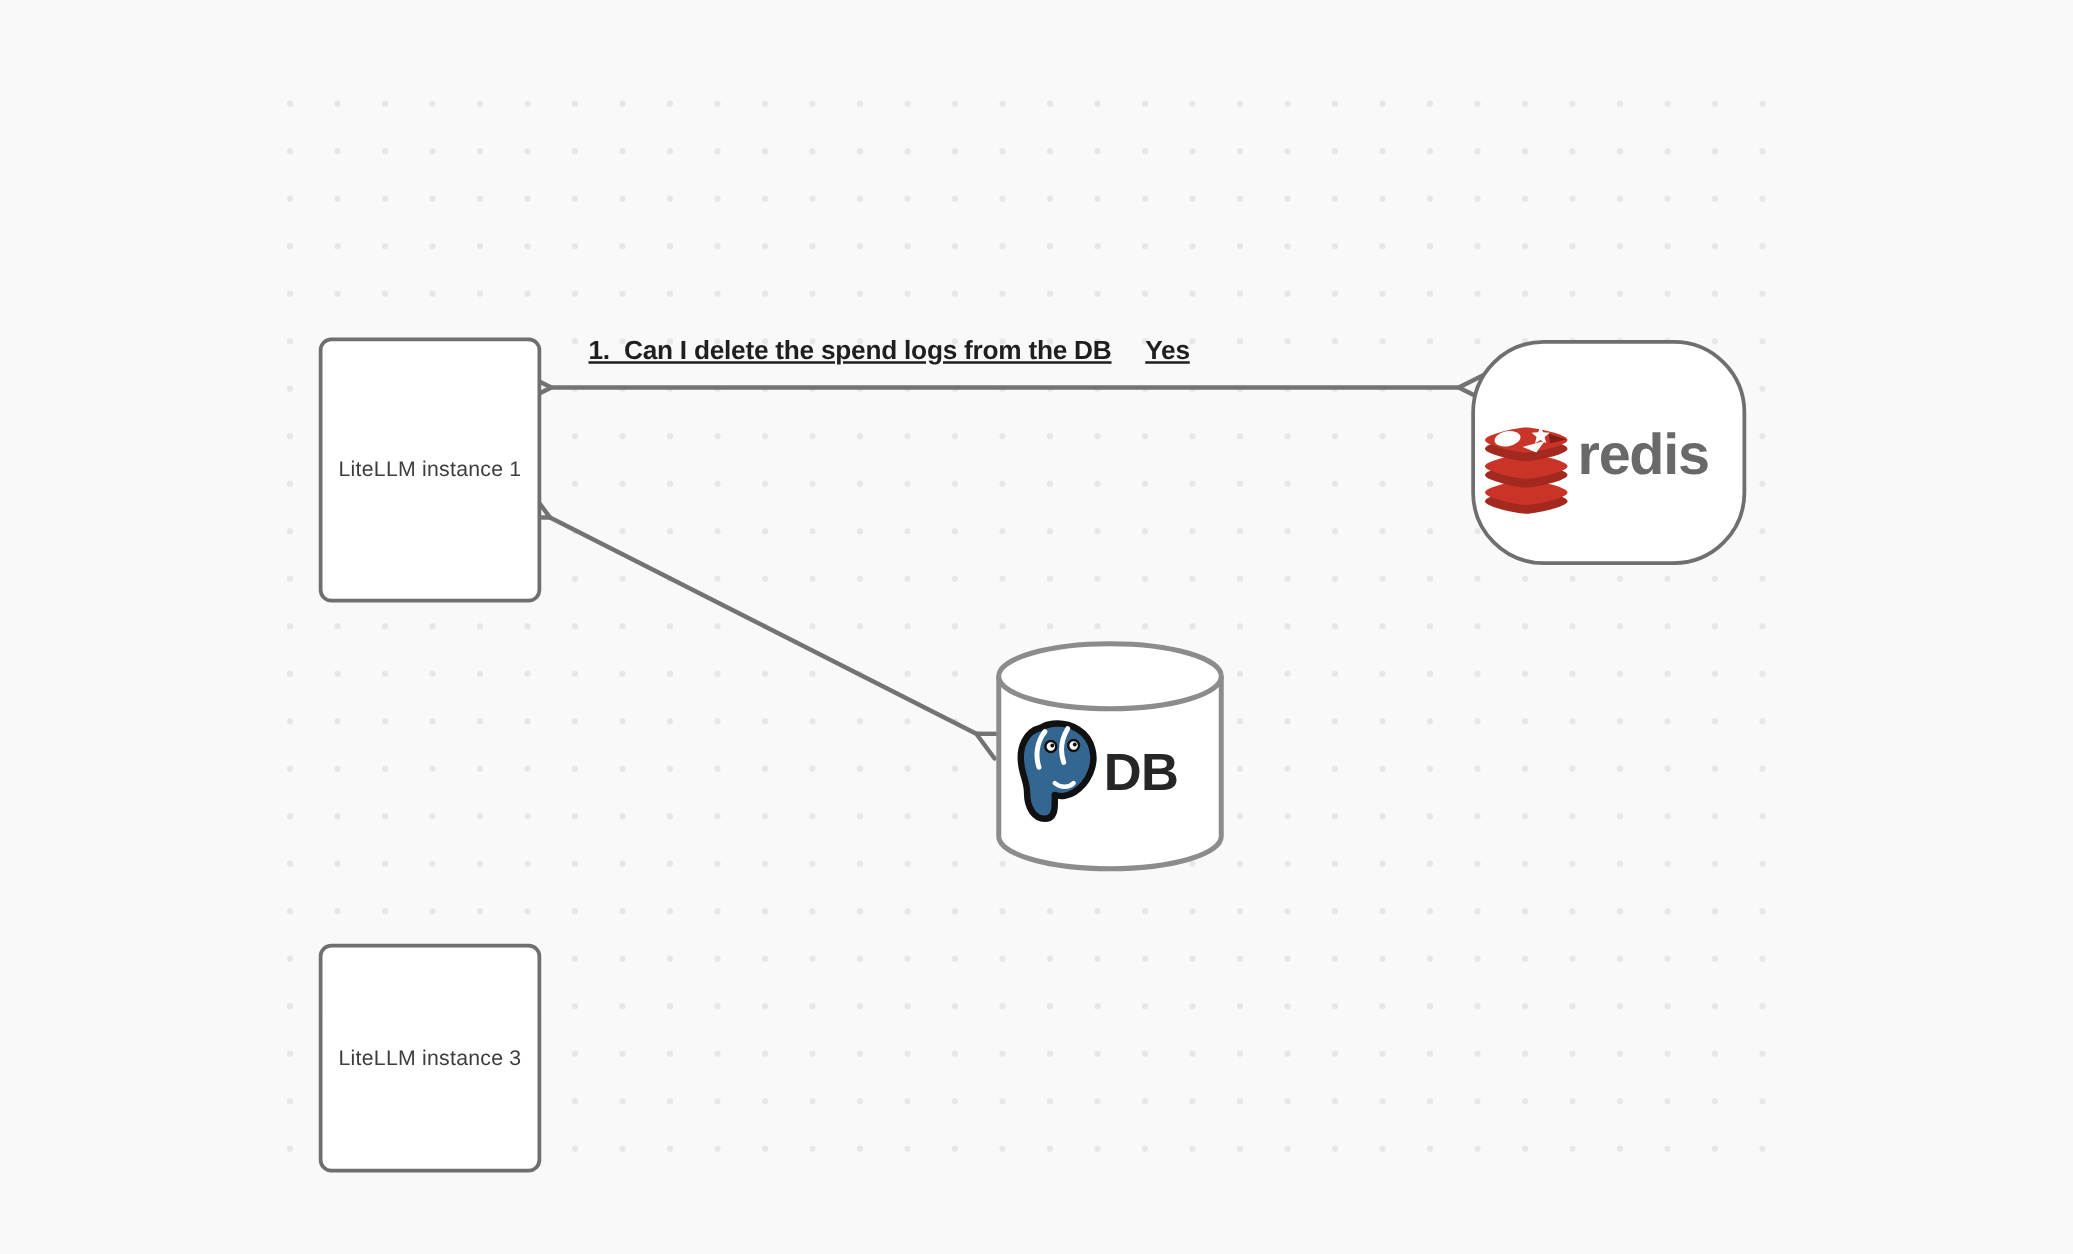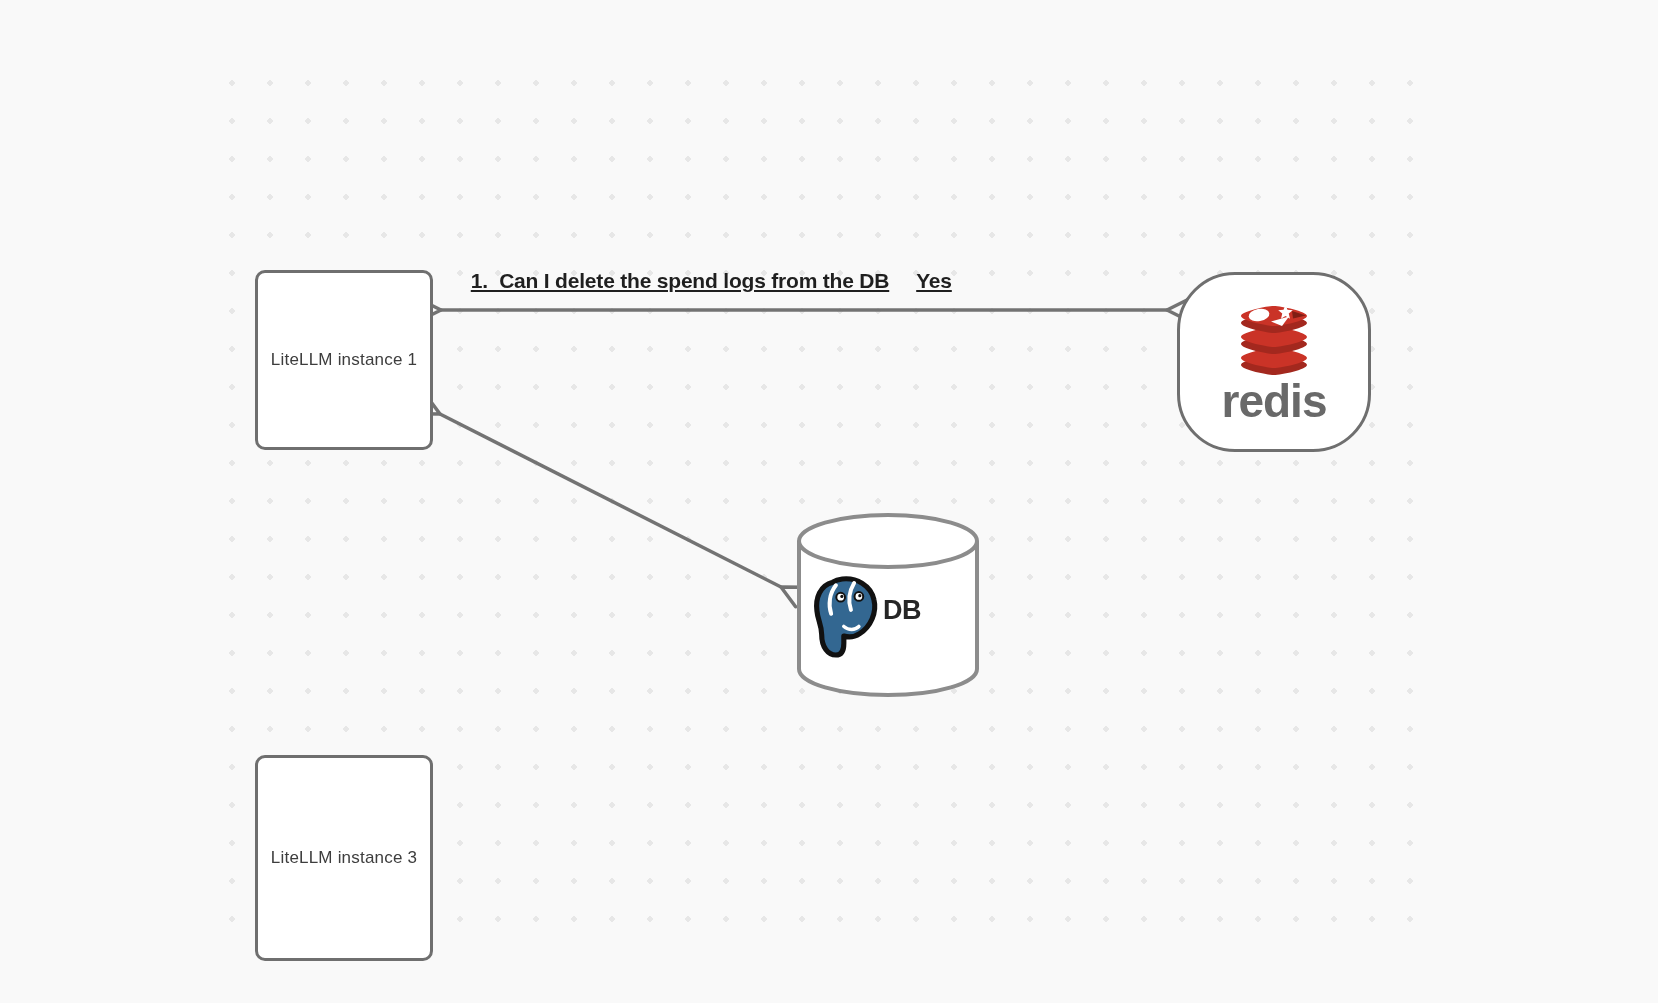--- a/index.html
+++ b/index.html
@@ -28,48 +28,48 @@
     position: absolute;
     left: 0;
     top: 0;
     width: 1658px;
     height: 1003px;
     pointer-events: none;
   }
   .node-box {
     position: absolute;
     width: 178px;
-    height: 180px;
+    height: 212px;
     left: 255px;
     background: #ffffff;
     border: 3.5px solid #6f6f6f;
     border-radius: 10px;
     display: flex;
     align-items: center;
     justify-content: center;
     box-sizing: border-box;
   }
   .node-box .node-label {
     font-size: 17px;
     color: #3d3d3d;
     letter-spacing: 0.2px;
     text-align: center;
   }
   .redis-node {
     position: absolute;
     left: 1177px;
     top: 272px;
-    width: 194px;
+    width: 220px;
     height: 180px;
     background: #ffffff;
     border: 3.5px solid #6f6f6f;
     border-radius: 58px;
     box-sizing: border-box;
     display: flex;
-    flex-direction: column;
+    flex-direction: row;
     align-items: center;
   }
   .redis-logo { margin-top: 30px; }
   .redis-word {
     font-size: 46px;
     font-weight: 700;
     color: #696969;
     line-height: 1;
     margin-top: 1px;
     letter-spacing: -1px;
@@ -80,21 +80,21 @@
     top: 511px;
     width: 186px;
     height: 190px;
   }
   .db-node .cyl { position: absolute; left: 0; top: 0; }
   .db-node .pg  { position: absolute; left: 14px; top: 64px; }
   .db-label {
     position: absolute;
     left: 88px;
     top: 86px;
-    font-size: 27px;
+    font-size: 42px;
     font-weight: 600;
     color: #262626;
     line-height: 1;
     letter-spacing: -0.5px;
   }
   .edge-label {
     position: absolute;
     transform: translate(-50%, -50%);
     font-size: 21px;
     font-weight: 700;
@@ -121,21 +121,21 @@
       <line x1="441" y1="310" x2="1167" y2="310" stroke="#737373" stroke-width="3.5" marker-start="url(#arrowhead)" marker-end="url(#arrowhead)"></line>
     </g>
     <g>
       <line x1="440" y1="414" x2="781" y2="587" stroke="#737373" stroke-width="3.5" marker-start="url(#arrowhead)" marker-end="url(#arrowhead)"></line>
     </g>
   </svg>
 
   <div class="node-box" style="top:270px">
     <span class="node-label">LiteLLM instance 1</span>
   </div>
-  <div class="node-box" style="top:755px; height:206px">
+  <div class="node-box" style="top:755px; height:183px">
     <span class="node-label">LiteLLM instance 3</span>
   </div>
 
   <div class="redis-node">
     <svg class="redis-logo" width="82" height="72" viewBox="0 0 80 72">
 
       <g transform="translate(0,42)">
         <path d="M40 8 C47 8 73 13.5 73 18 C73 22.5 47 28 40 28 C33 28 7 22.5 7 18 C7 13.5 33 8 40 8 Z" fill="#a3281e"></path>
         <path d="M40 1 C47 1 73 6.5 73 11 C73 15.5 47 21 40 21 C33 21 7 15.5 7 11 C7 6.5 33 1 40 1 Z" fill="#ca3327"></path>
       </g>

